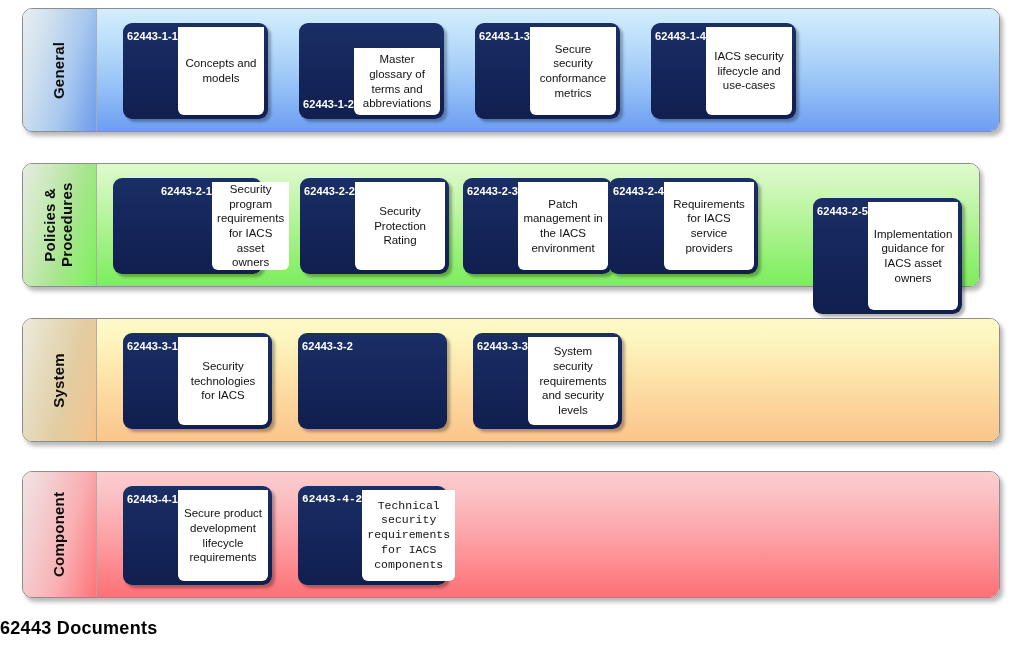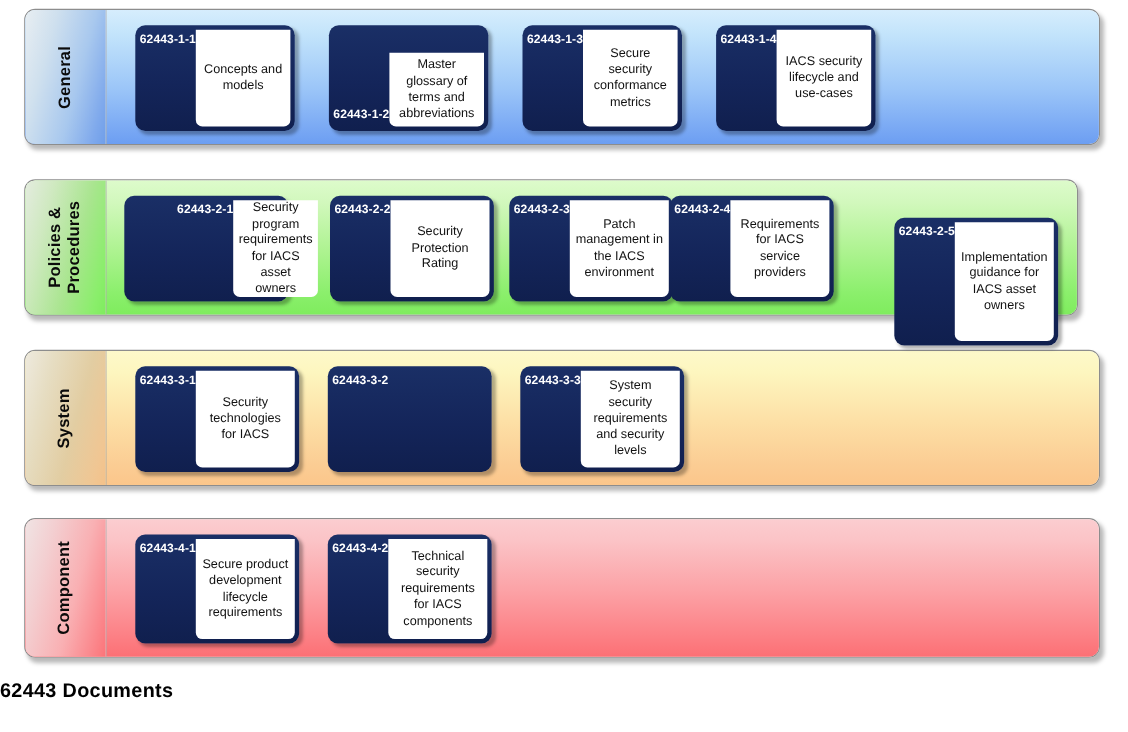--- a/index.html
+++ b/index.html
@@ -224,21 +224,21 @@
       <div class="band-body"></div>
       <div class="band-label">
         <div class="band-label-text">Component</div>
       </div>
       <div class="card" style="left: 100px; top: 14px; width: 149px; height: 99px;">
         <div class="card-id">62443-4-1</div>
         <div class="card-body">
           <div class="card-title">Secure product development lifecycle requirements</div>
         </div>
       </div>
-      <div class="card" style="left: 275px; top: 14px; width: 149px; height: 99px;">
+      <div class="card" style="left: 275px; top: 14px; width: 149px; height: 99px; font-family: Liberation Mono, monospace;">
         <div class="card-id">62443-4-2</div>
         <div class="card-body">
           <div class="card-title">Technical security requirements for IACS components</div>
         </div>
       </div>
     </div>
   </div>
 
 <div class="caption">62443 Documents</div>
 

